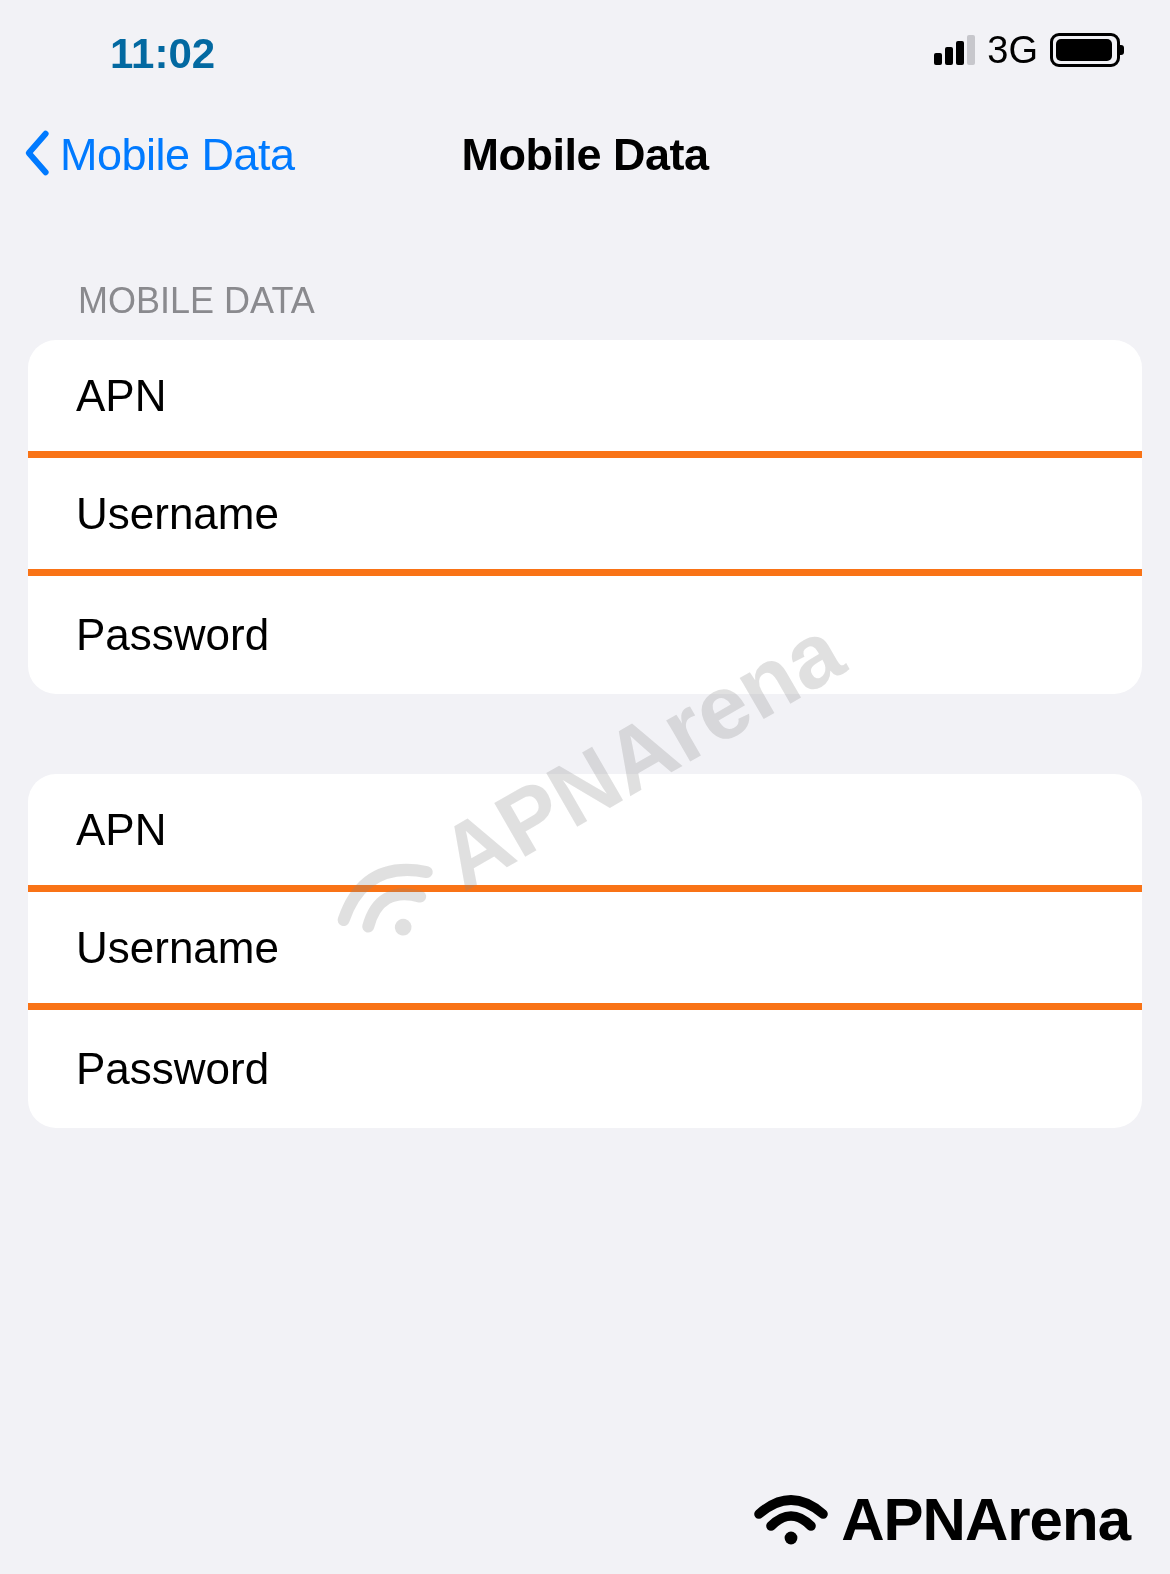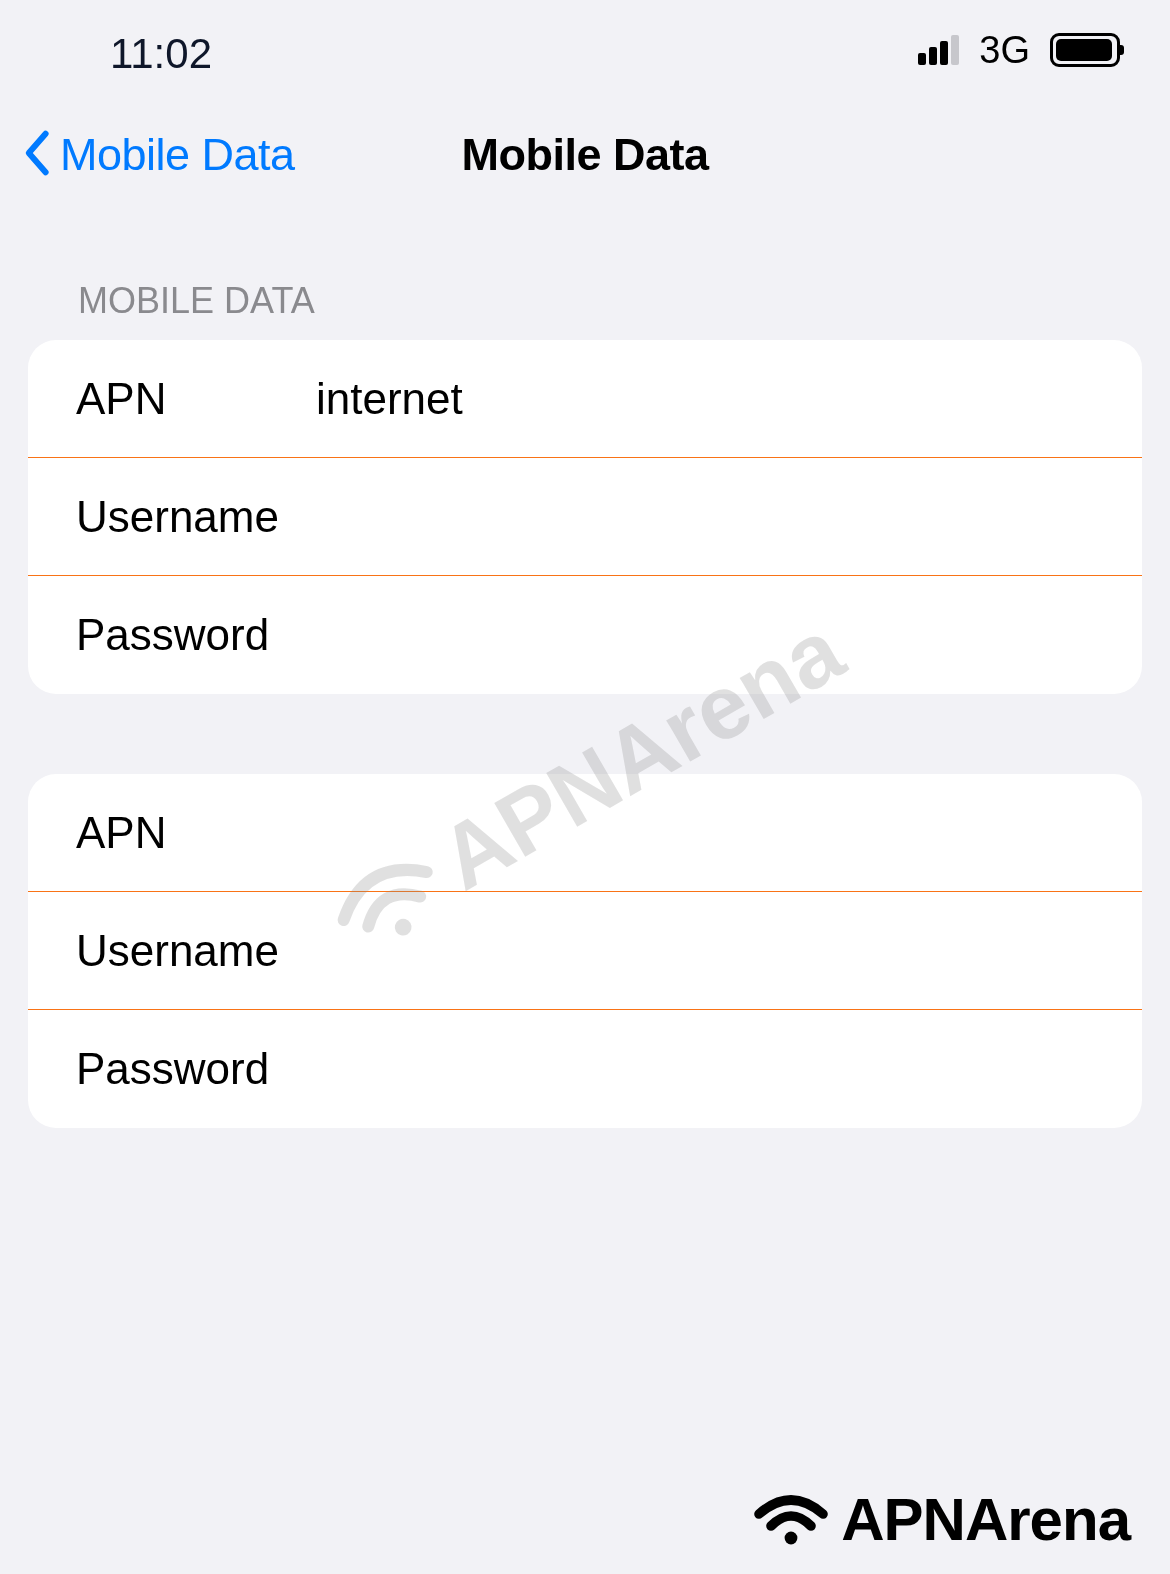--- a/index.html
+++ b/index.html
@@ -18,29 +18,29 @@
     }
     .status-bar {
       height: 100px;
       display: flex;
       justify-content: space-between;
       align-items: center;
       padding: 0 50px;
     }
     .status-time {
       font-size: 42px;
-      font-weight: 400;
-      color: #0f172a;
+      font-weight: 700;
+      color: #0369a1;
       margin-left: 60px;
       margin-top: 8px;
     }
     .status-right {
       display: flex;
       align-items: center;
-      gap: 14px;
+      gap: 6px;
     }
     .signal-bars {
       display: flex;
       align-items: flex-end;
       gap: 3px;
       height: 30px;
     }
     .signal-bar {
       width: 8px;
       background: #000;
@@ -131,21 +131,21 @@
       background: #ffffff;
       border-radius: 28px;
       margin: 0 28px 80px 28px;
       overflow: hidden;
     }
     .form-row {
       display: flex;
       align-items: center;
       height: 118px;
       padding: 0 48px;
-      border-bottom: 1px solid #f97316;
+      border-bottom: 7px solid #f97316;
     }
     .form-row:last-child {
       border-bottom: none;
     }
     .form-row.first {
       padding-left: 48px;
     }
     .field-label {
       font-size: 44px;
       color: #000;
@@ -226,21 +226,20 @@
     <span class="back-label">Mobile Data</span>
   </div>
   <div class="nav-title">Mobile Data</div>
 </div>
 
 <div class="content">
   <div class="section-header">MOBILE DATA</div>
   <div class="form-group">
     <div class="form-row first">
       <div class="field-label">APN</div>
-      <input class="field-input" value="internet" style="">
     </div>
     <div class="form-row">
       <div class="field-label">Username</div>
       <input class="field-input" value="" style="">
     </div>
     <div class="form-row">
       <div class="field-label">Password</div>
       <input class="field-input" type="password" value="" style="">
     </div>
   </div>

